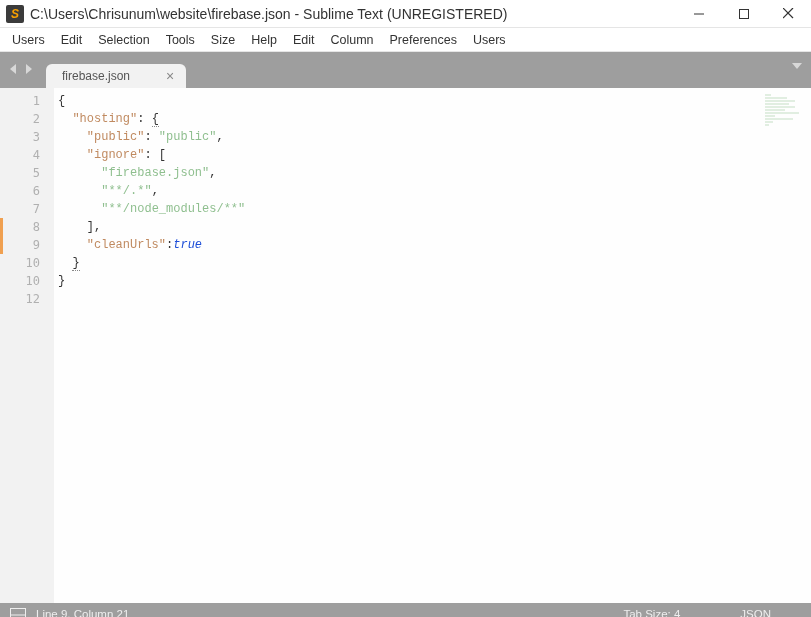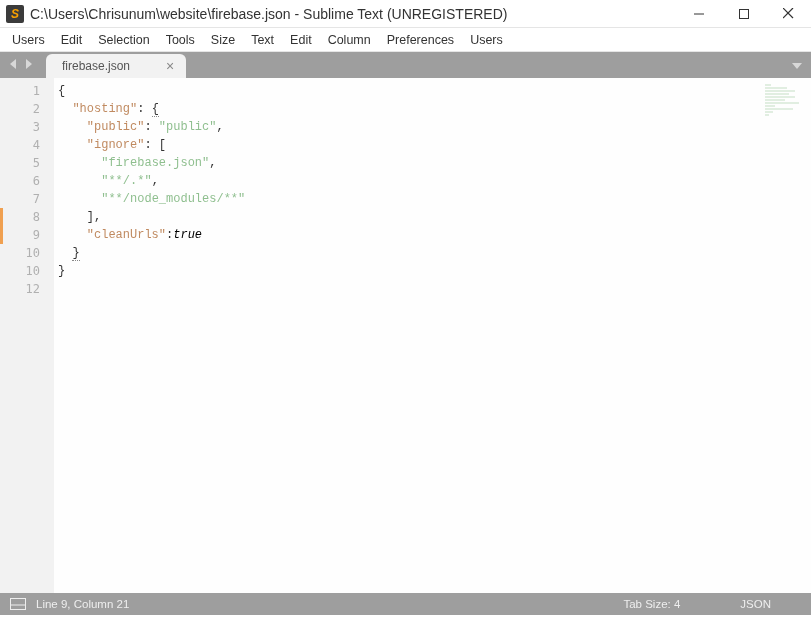--- a/index.html
+++ b/index.html
@@ -7,35 +7,35 @@
   .titlebar { height: 28px; background: #fff; display: flex; align-items: center; border-bottom: 1px solid #e5e5e5; }
   .titlebar .app-icon { width: 18px; height: 18px; margin: 0 6px 0 6px; background: #3b3b3b; display: flex; align-items: center; justify-content: center; border-radius: 2px; }
   .titlebar .app-icon span { color: #f8a100; font-weight: bold; font-size: 12px; font-style: italic; }
   .titlebar .title { font-size: 14px; color: #333; flex: 0 0 auto; }
   .titlebar .spacer { flex: 1; }
   .win-controls { display: flex; height: 100%; }
   .win-btn { width: 45px; height: 100%; display: flex; align-items: center; justify-content: center; }
   .win-btn svg { display: block; }
   .menubar { height: 24px; background: #fff; display: flex; align-items: center; padding: 0 4px; border-bottom: 1px solid #e5e5e5; }
   .menu-item { font-size: 12.5px; color: #333; padding: 3px 8px; cursor: default; }
-  .tabbar { height: 26px; background: #9e9e9e; display: flex; align-items: flex-end; position: relative; }
+  .tabbar { height: 36px; background: #9e9e9e; display: flex; align-items: flex-end; position: relative; }
   .nav-arrows { display: flex; align-items: center; padding: 0 8px; height: 100%; gap: 6px; }
   .nav-arrow { color: #d8d8d8; }
   .tab { height: 24px; background: #f2f2f2; border-radius: 6px 6px 0 0; display: flex; align-items: center; padding: 0 12px 0 16px; margin-left: 4px; font-size: 12px; color: #555; gap: 36px; }
   .tab .close { color: #888; font-size: 14px; }
   .dropdown-right { position: absolute; right: 8px; top: 6px; color: #d8d8d8; }
   .editor { display: flex; height: calc(617px - 28px - 24px - 28px - 22px); background: #fefefe; position: relative; }
   .gutter { width: 54px; background: #f2f2f2; border-right: 0; text-align: right; padding-top: 4px; }
   .gutter .ln { font: 12px/18px Consolas, monospace; color: #b0b0b0; padding-right: 14px; height: 18px; }
   .code { flex: 1; padding-top: 4px; position: relative; }
   .code .line { font: 12px/18px Consolas, "Courier New", monospace; height: 18px; white-space: pre; padding-left: 4px; }
   .p  { color: #333; }          
   .k  { color: #c08a60; }       
   .s  { color: #8fbf8f; }       
-  .c  { color: #000000; font-style: italic; } 
+  .c  { color: #1d4ed8; font-style: italic; } 
   .bh { border-bottom: 1px dotted #888; } 
   .line-hl { position: absolute; left: 0; right: 0; height: 18px; background: #eeeeee; z-index: -1; }
   .gutter .mod { position:absolute; left:0; width:3px; background:#f0a050; }
   .minimap { position: absolute; right: 6px; top: 6px; width: 40px; height: 60px; opacity: 0.25; }
   .minimap .mm { height: 2px; margin-bottom: 1px; background: #8fbf8f; }
   .statusbar { height: 22px; background: #9e9e9e; display: flex; align-items: center; color: #eee; font-size: 11.5px; padding: 0 10px; gap: 10px; }
   .statusbar .sp { flex: 1; }
   .sb-icon { display:flex; align-items:center; }
 </style>
 </head>
@@ -66,21 +66,21 @@
     </div>
   </div>
 </div>
 
 <div class="menubar" id="menubar">
     <div class="menu-item">Users</div>
     <div class="menu-item">Edit</div>
     <div class="menu-item">Selection</div>
     <div class="menu-item">Tools</div>
     <div class="menu-item">Size</div>
-    <div class="menu-item">Text</div>
+    <div class="menu-item">Help</div>
     <div class="menu-item">Edit</div>
     <div class="menu-item">Column</div>
     <div class="menu-item">Preferences</div>
     <div class="menu-item">Users</div>
   </div>
 
 <div class="tabbar">
   <div class="nav-arrows">
     <span class="nav-arrow">
       <svg width="10" height="12">

